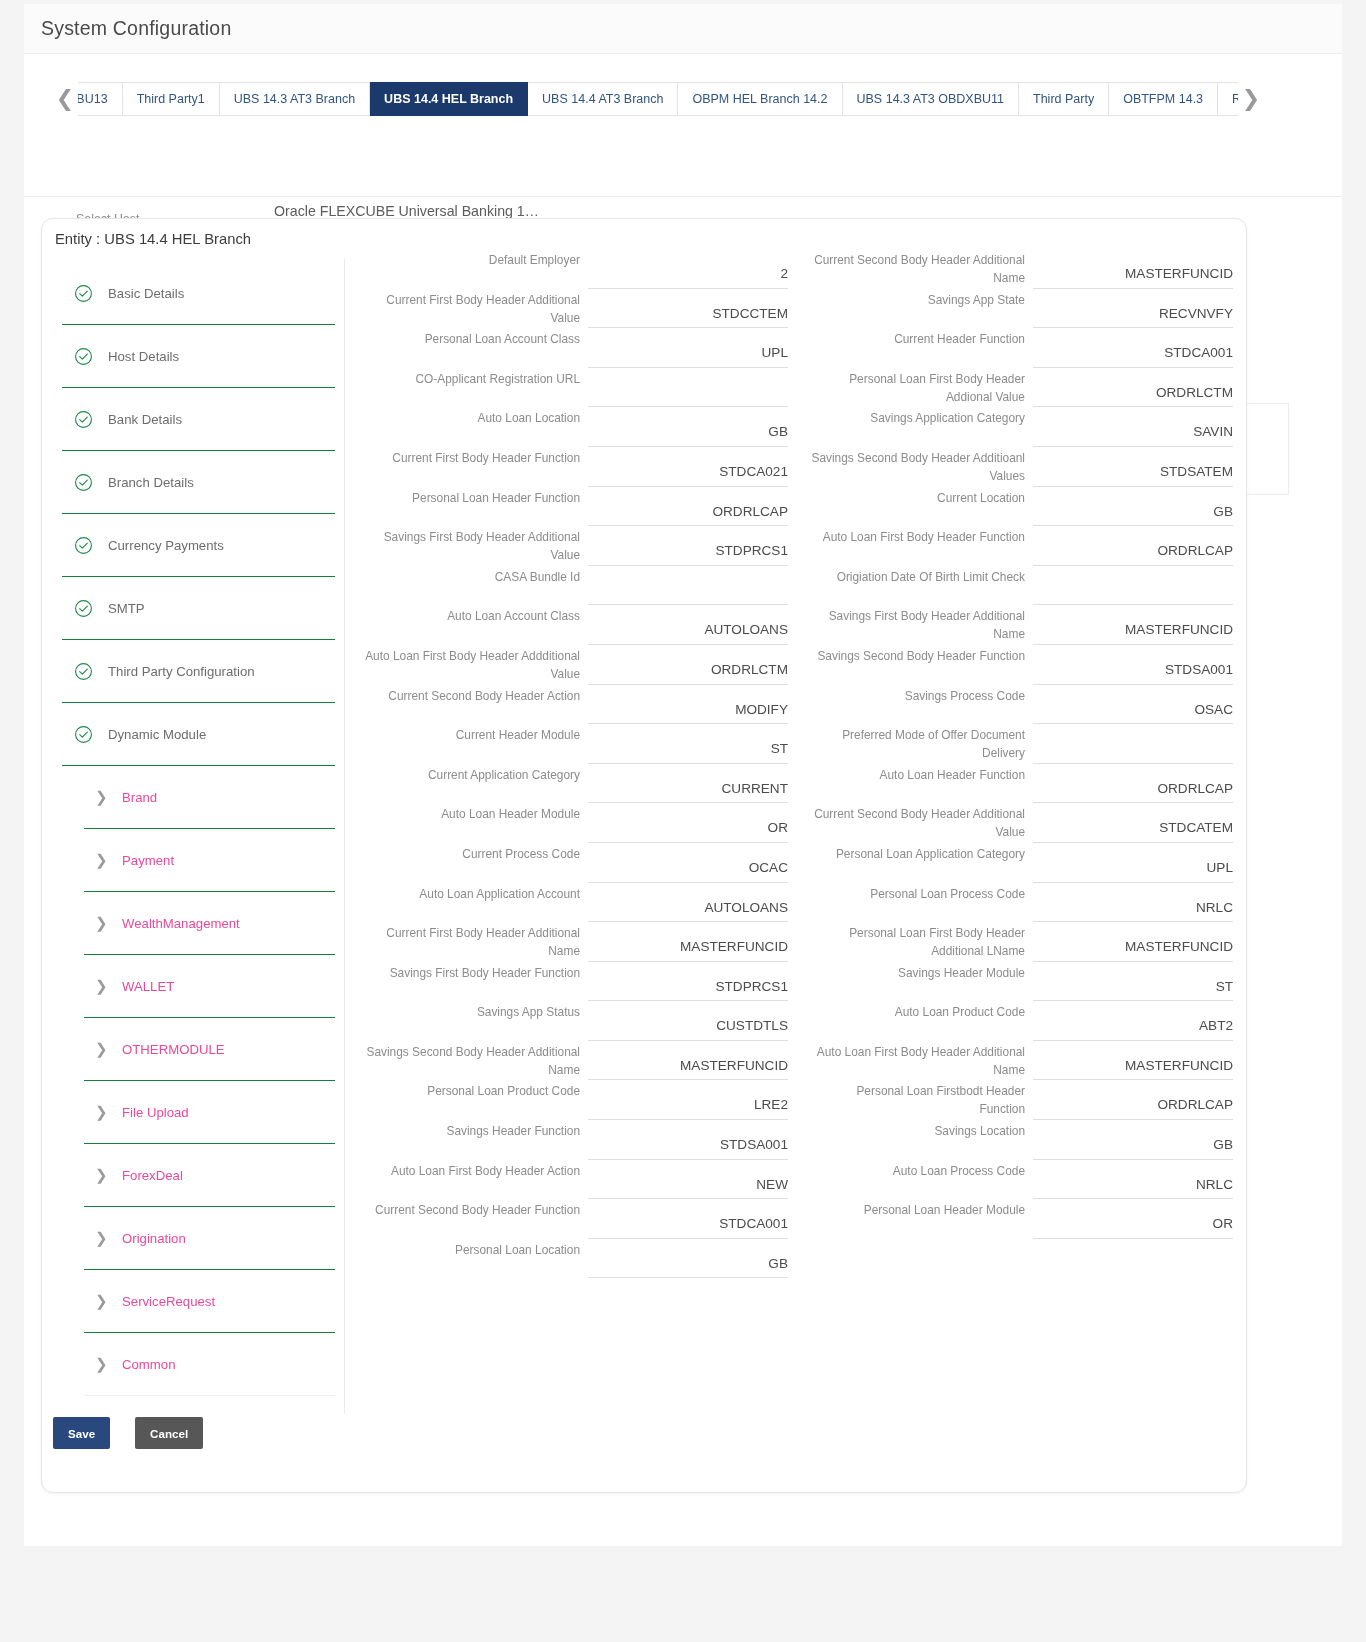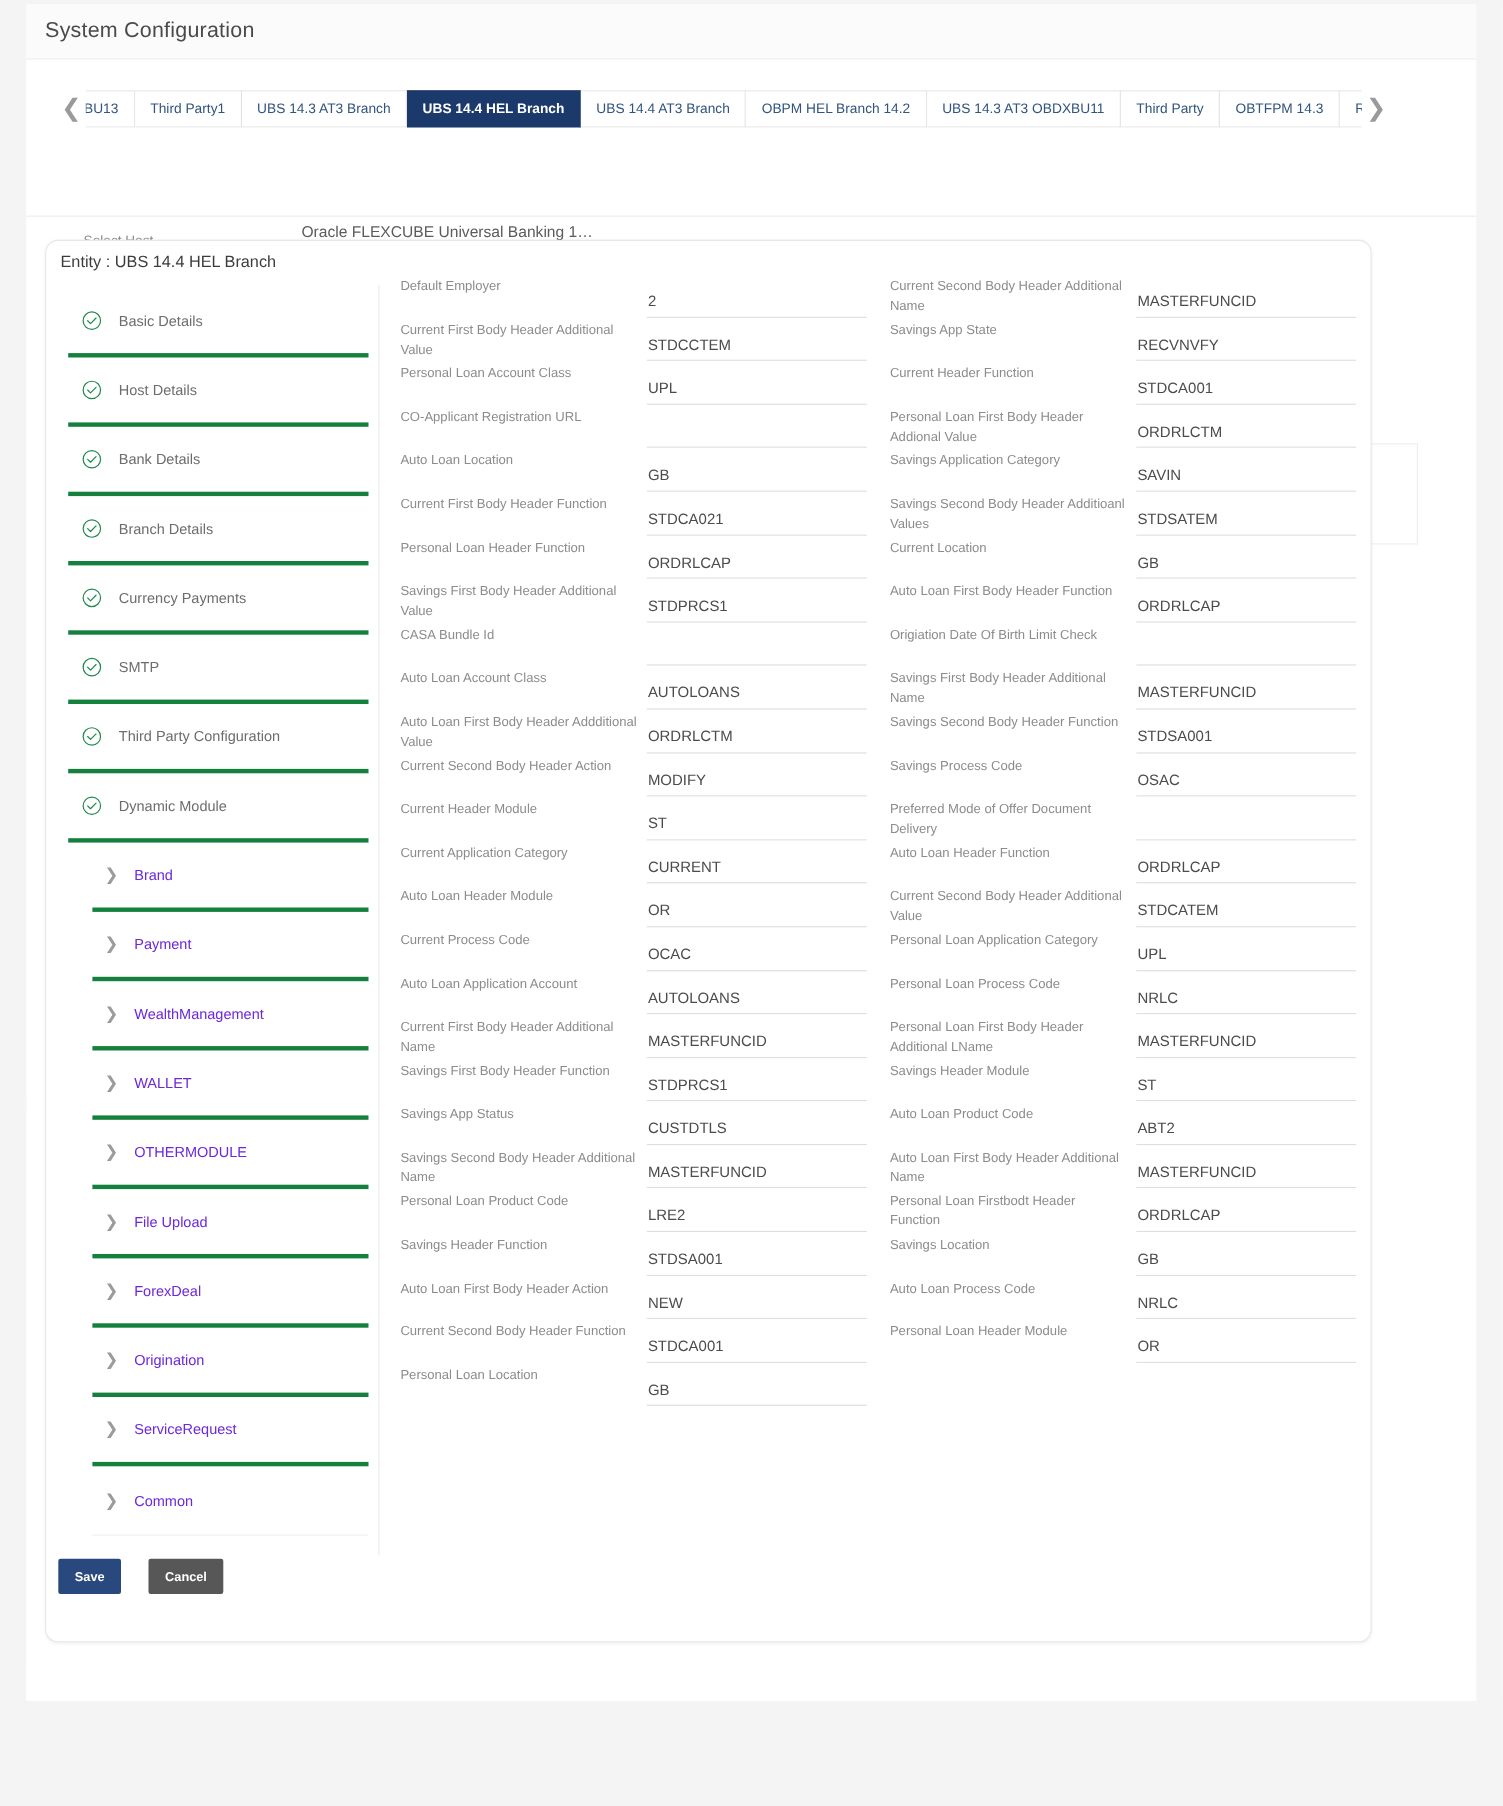--- a/index.html
+++ b/index.html
@@ -58,36 +58,36 @@
   }
   .entity-title { position:absolute; left:13px; top:12px; font-size:14.8px; color:#3c3c3c; }
 
   
   .side-nav {
     position:absolute; left:11px; top:40px; width:292px; height:1155px;
     border-right:1px solid #eaeaea; padding-top:3px;
   }
   .nav-item {
     position:relative; height:63px; display:flex; align-items:center;
-    margin:0 9px 0 9px; border-bottom:4px solid #15803d; cursor:pointer;
+    margin:0 9px 0 9px; border-bottom:1px solid #15803d; cursor:pointer;
   }
   .nav-item:last-child { border-bottom:1px solid #efefef; }
   .check-icon { width:19px; height:19px; margin-left:12px; flex:0 0 auto; }
   .nav-label { margin-left:15px; font-size:13.2px; color:#6d6d6d; }
   .nav-sub { margin-left:31px; }
   .chev {
     width:16px; margin-left:11px; flex:0 0 auto; color:#9b9b9b;
     font-size:15px; line-height:1; font-family:"DejaVu Sans", sans-serif;
   }
-  .nav-sub .nav-label { margin-left:11px; font-size:13.2px; color:#6d28d9; }
+  .nav-sub .nav-label { margin-left:11px; font-size:13.2px; color:#ec4899; }
 
   
   .fields {
     position:absolute; left:322px; top:30px; width:870px;
-    display:flex; gap:21px;
+    display:flex; gap:21px;text-align:right;
   }
   .fcol { width:424px; }
   .frow { position:relative; display:flex; align-items:flex-start; min-height:39.6px; }
   .flabel {
     width:224px; flex:0 0 224px; font-size:11.9px; line-height:18px;
     color:#8c8c8c; padding-top:2px; padding-right:8px;
   }
   .fval {
     flex:1 1 auto; min-height:39.6px; border-bottom:1px solid #dedede;
     font-size:13.6px; color:#4c4c4c; padding-top:17px; padding-left:1px;

